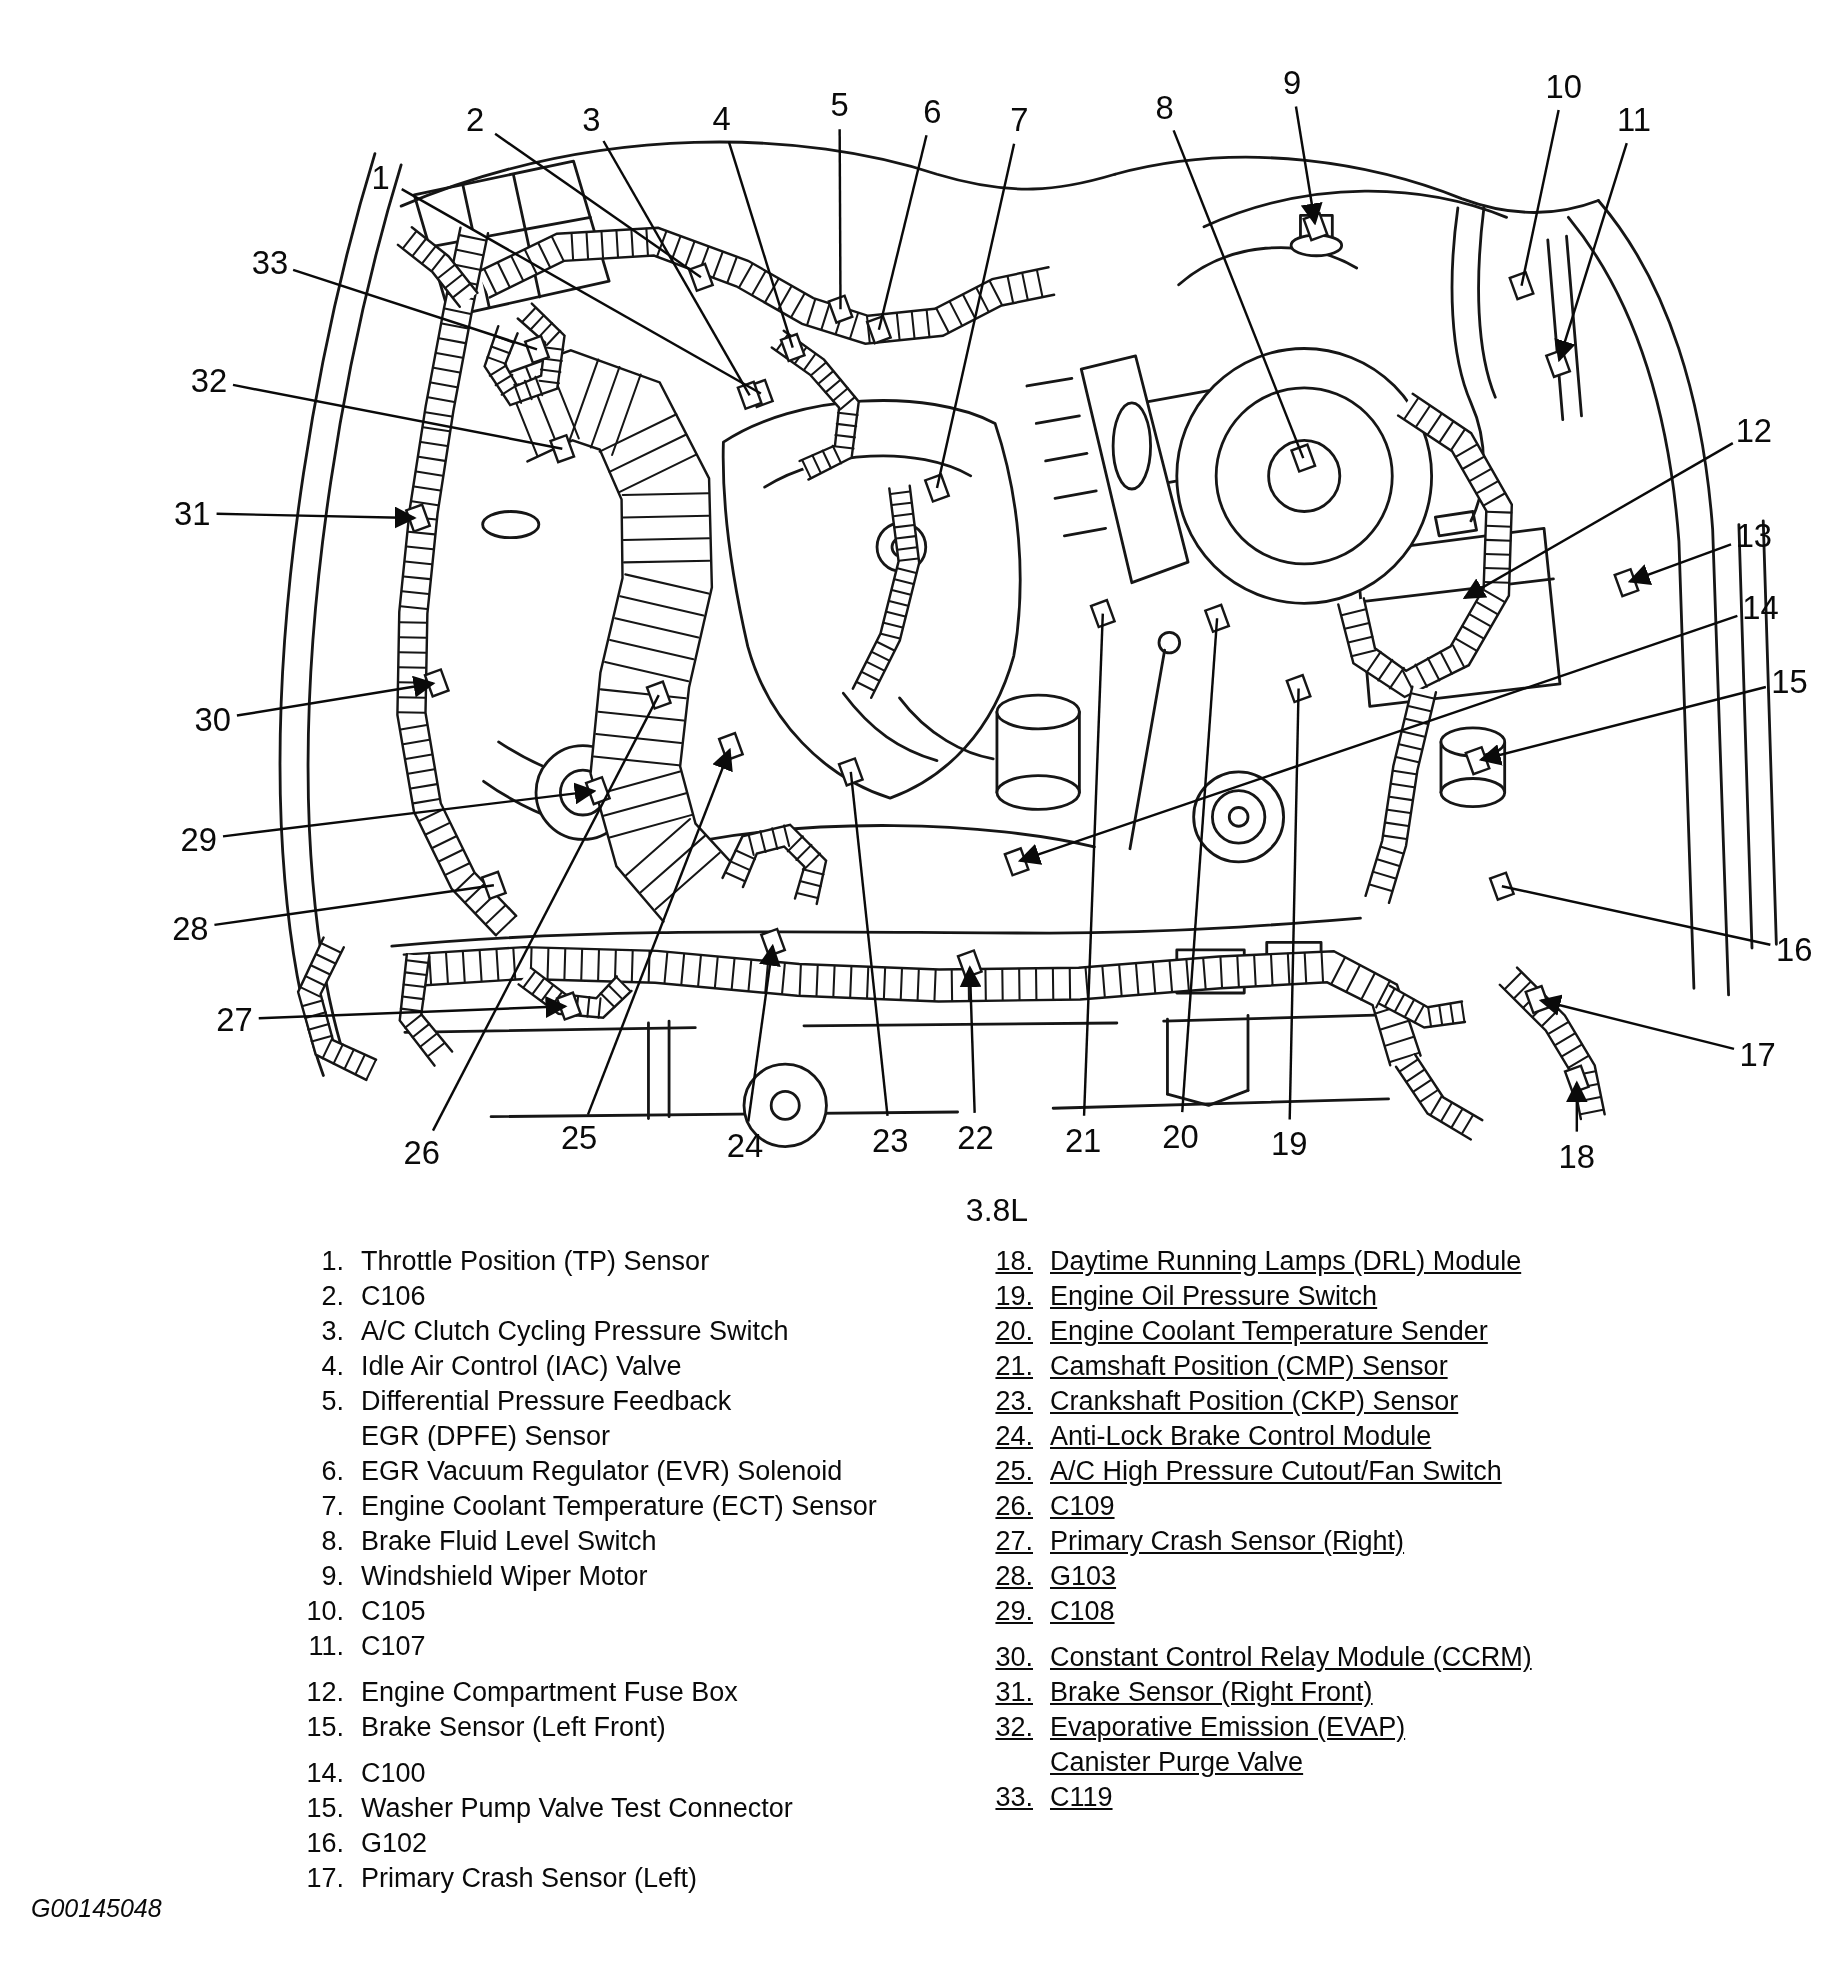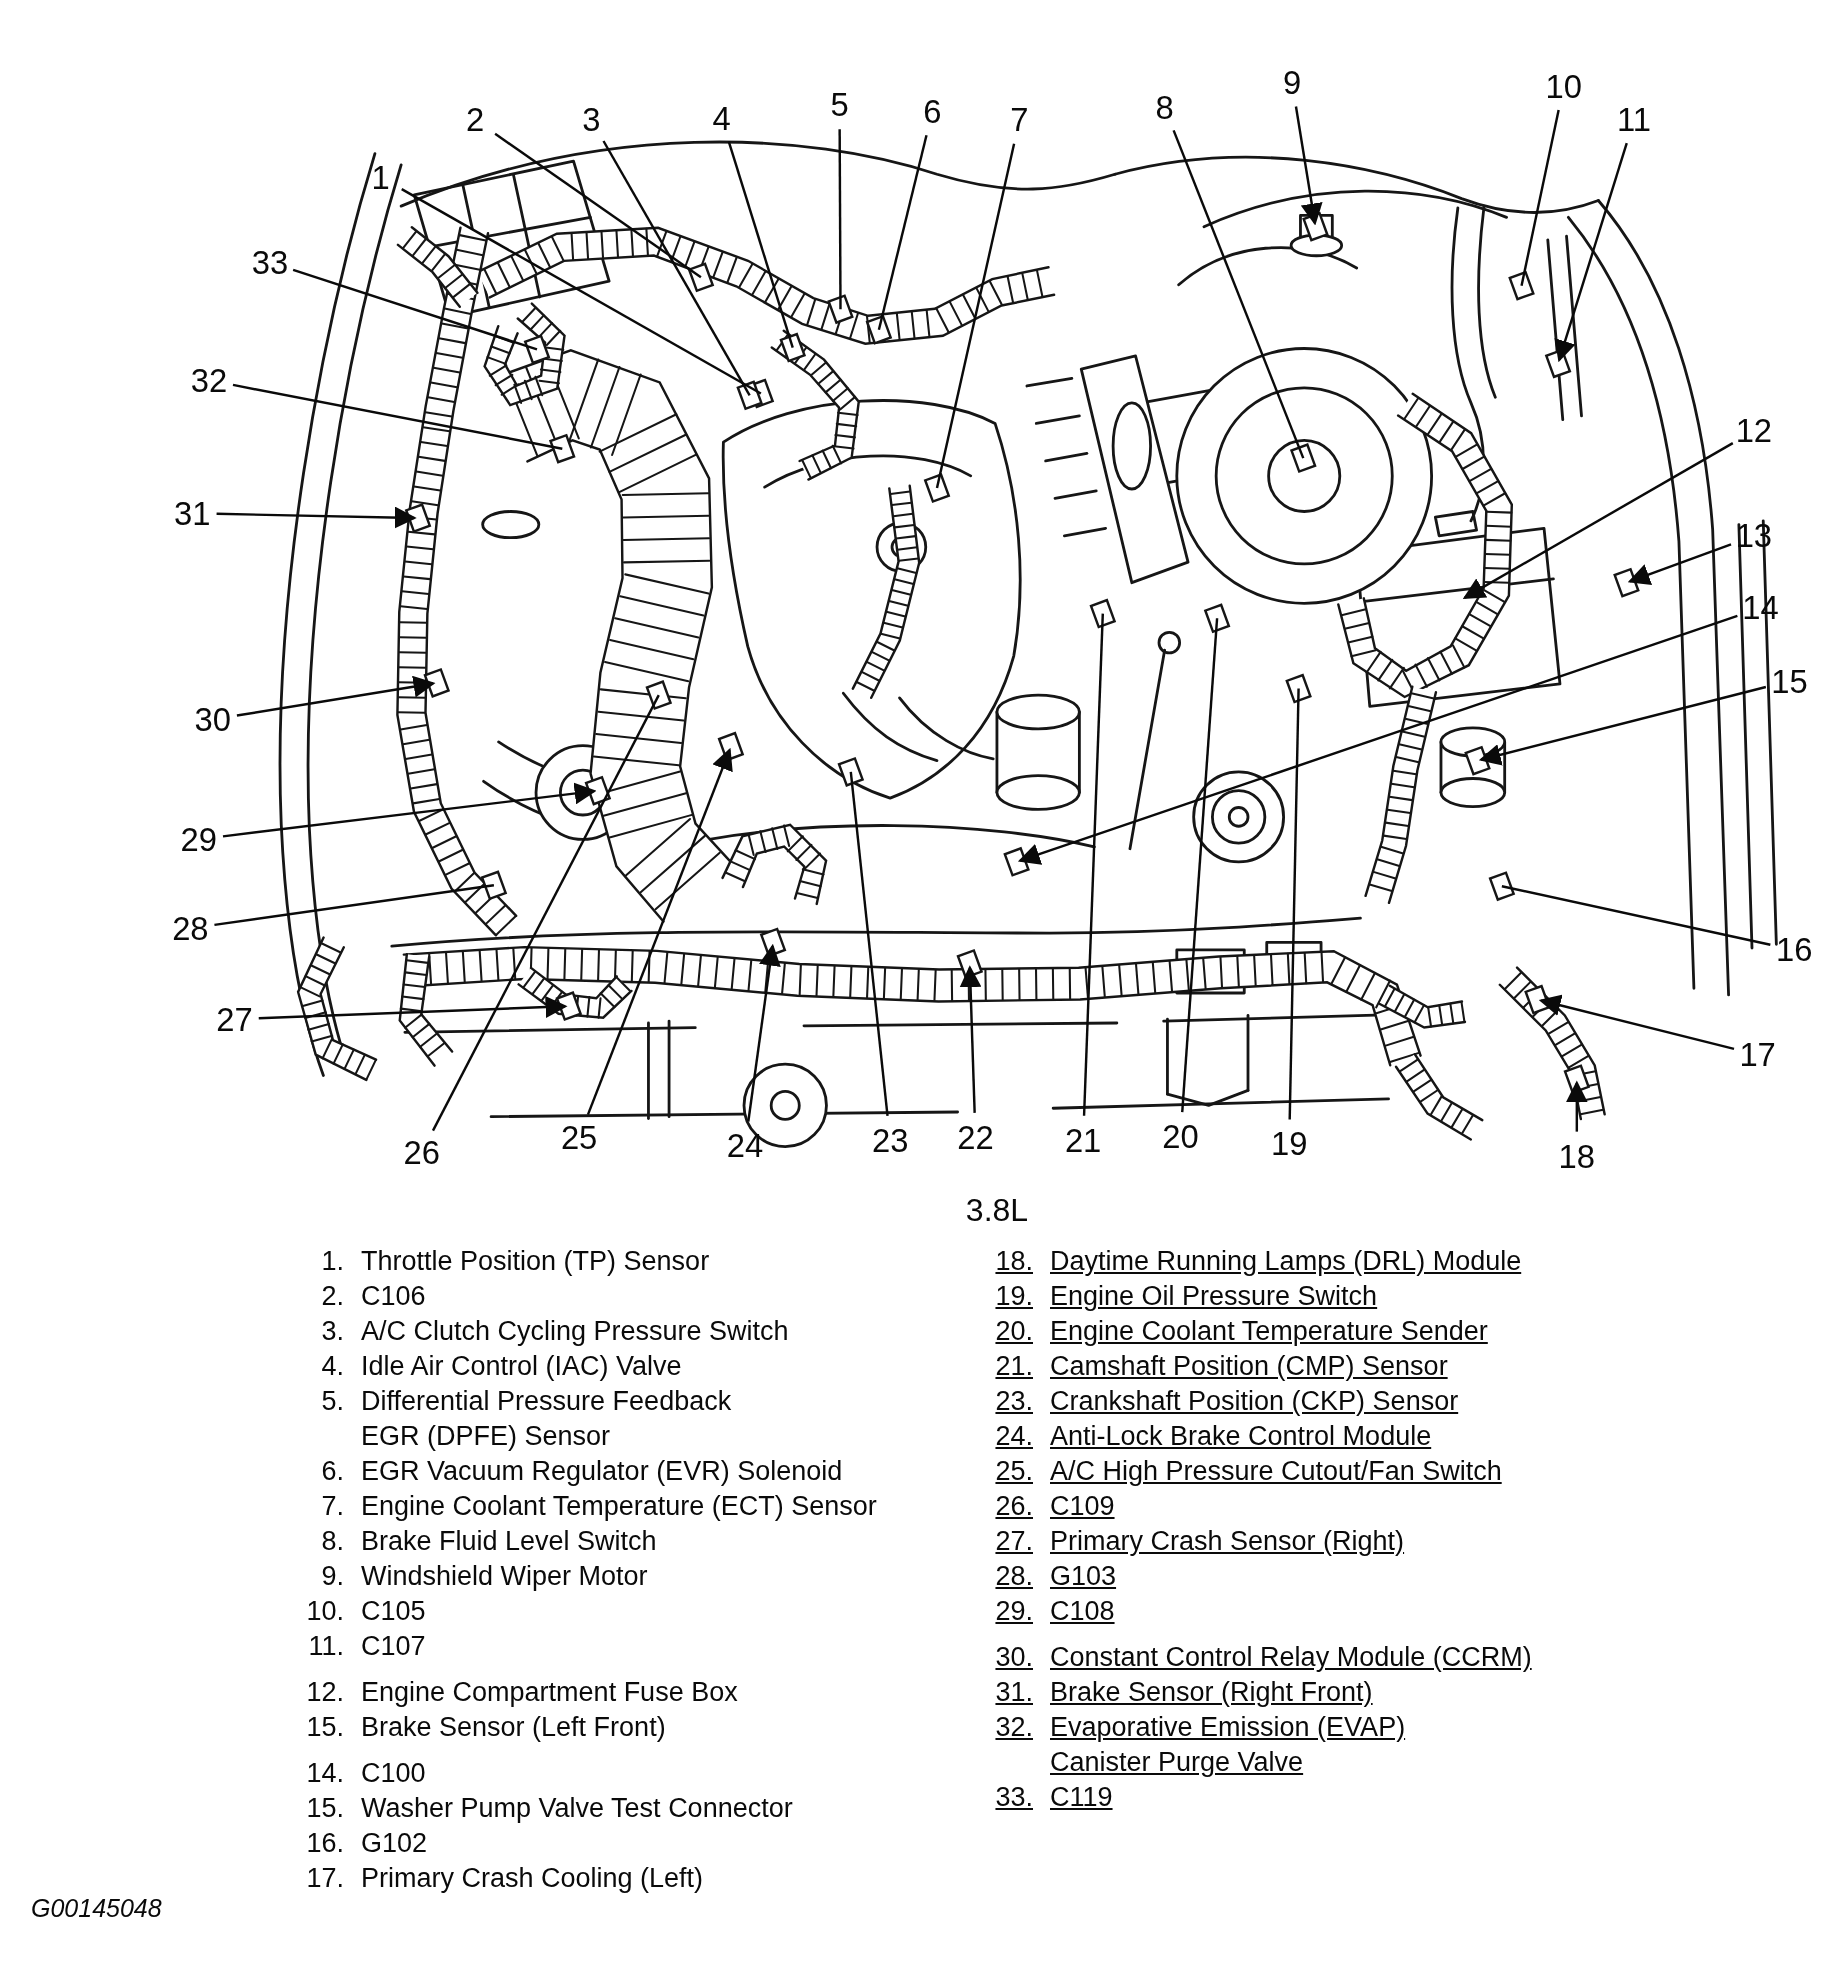--- a/index.html
+++ b/index.html
@@ -701,21 +701,21 @@
       <div class="legend-item">
         <span class="num">15.</span>
         <span class="label">Washer Pump Valve Test Connector</span>
       </div>
       <div class="legend-item">
         <span class="num">16.</span>
         <span class="label">G102</span>
       </div>
       <div class="legend-item">
         <span class="num">17.</span>
-        <span class="label">Primary Crash Cooling (Left)</span>
+        <span class="label">Primary Crash Sensor (Left)</span>
       </div>
     </div>
   <div class="legend-col legend-right" id="legend-right">
       <div class="legend-item">
         <span class="num">18.</span>
         <span class="label">Daytime Running Lamps (DRL) Module</span>
       </div>
       <div class="legend-item">
         <span class="num">19.</span>
         <span class="label">Engine Oil Pressure Switch</span>

